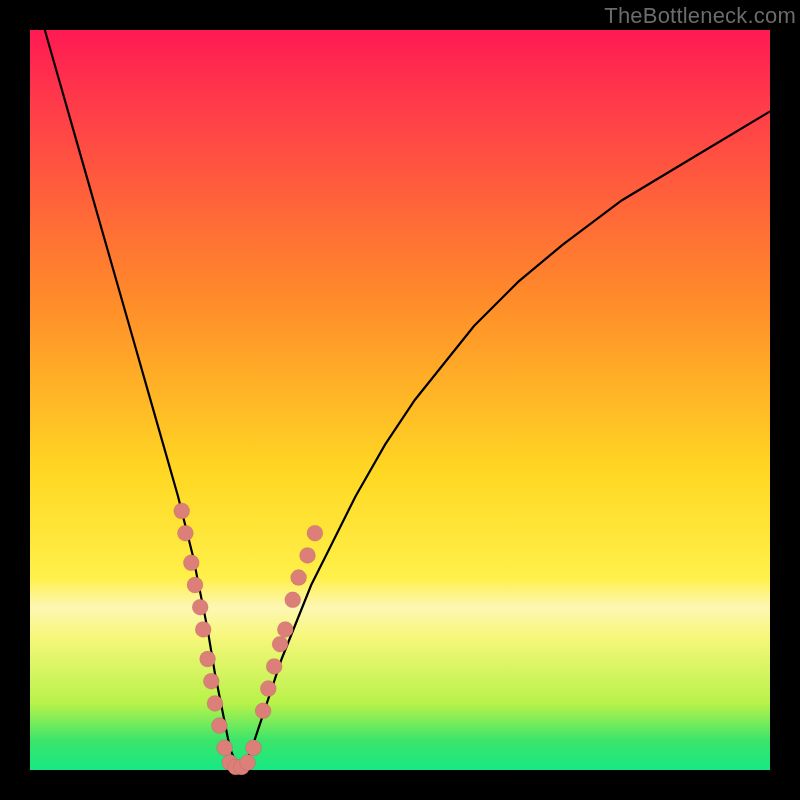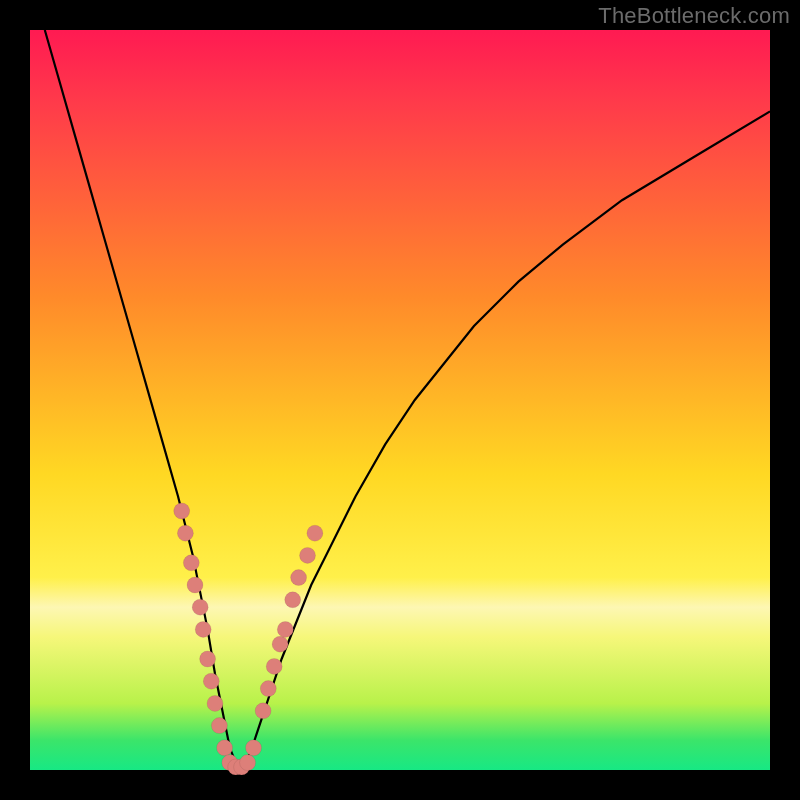--- a/index.html
+++ b/index.html
@@ -32,21 +32,21 @@
       var(--c-paleband) 78%,
       var(--c-paleyellow) 82%,
       var(--c-yellowgreen) 91%,
       var(--c-green) 96%,
       var(--c-brightgreen) 100%
     );
   }
   .watermark {
     position: absolute;
     top: 3px;
-    right: 10px;
+    right: 4px;
     color: #6b6b6b;
     font-size: 22px;
     font-weight: 500;
     letter-spacing: 0.2px;
   }
   svg.overlay {
     position: absolute;
     left: 0;
     top: 0;
     width: 740px;

